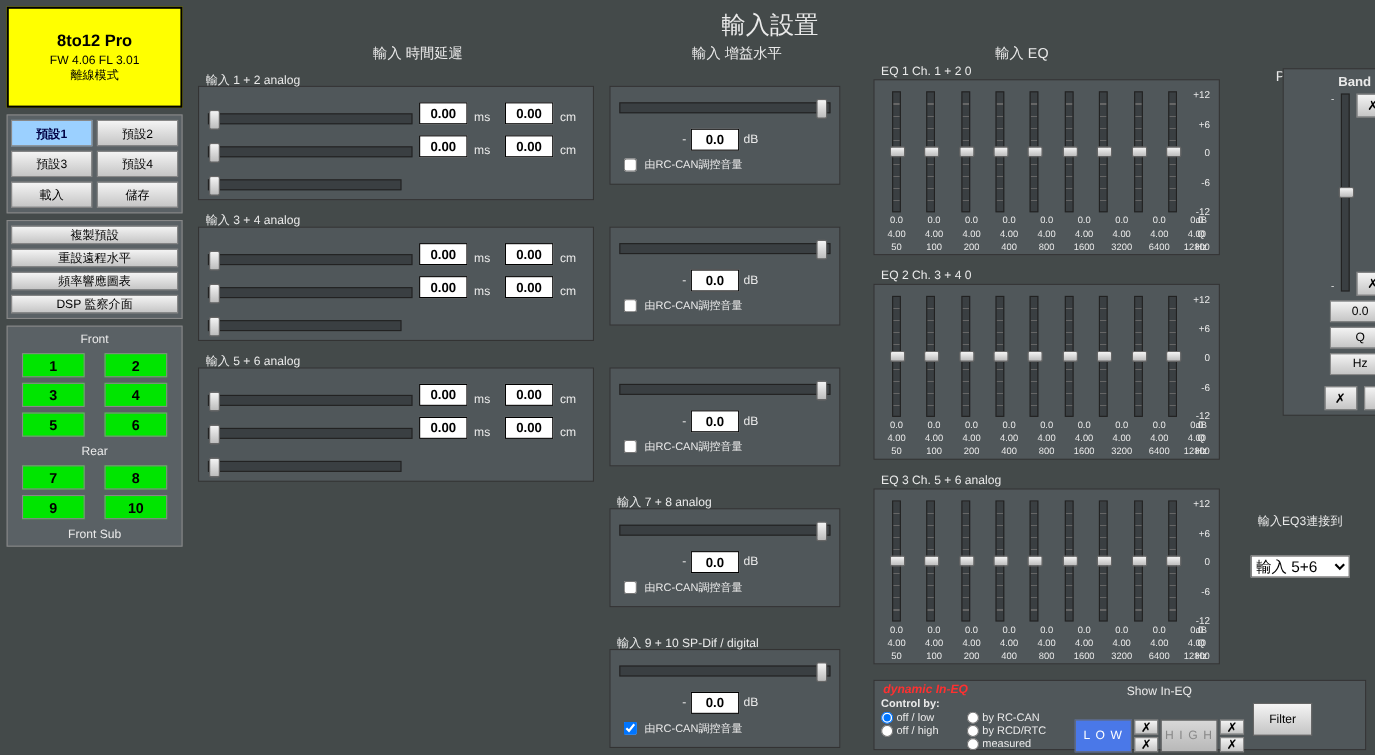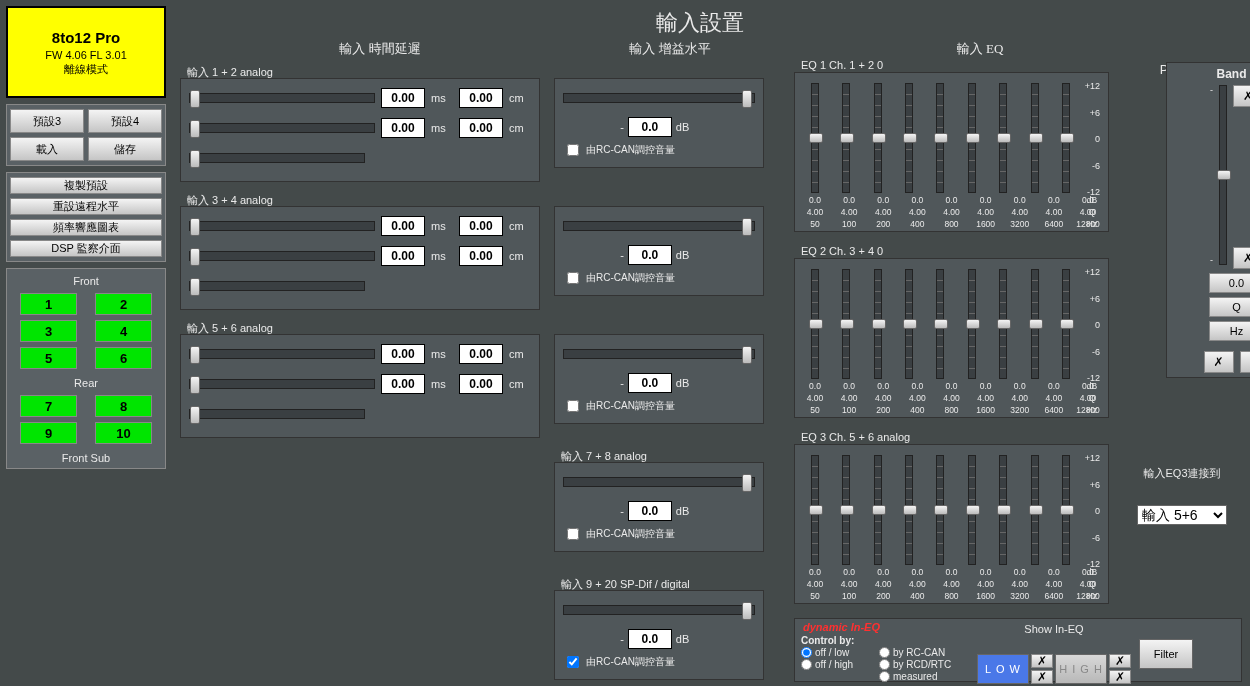--- a/index.html
+++ b/index.html
@@ -70,21 +70,21 @@
   .dg-panel {
     position: absolute; background: var(--panel);
     border: 1px solid #333; padding: 4px 8px 8px;
   }
   .panel-title {
     position: absolute; top: -14px; left: 6px; font-size: 11px; color: var(--text);
   }
   .dg-panel.delay { width: 360px; }
   .dg-panel.gain  { width: 210px; }
 
-  .delay-row { display: flex; align-items: center; gap: 6px; height: 30px; }
+  .delay-row { display: flex; align-items: flex-end; gap: 6px; height: 30px; }
   .hslider {
     flex: 1; height: 10px; background: #3a3f42; border: 1px solid #222; position: relative;
   }
   .hslider .thumb {
     position: absolute; left: 0; top: -4px; width: 10px; height: 18px;
     background: linear-gradient(#f4f4f4,#bcbcbc); border: 1px solid #666; border-radius: 2px;
   }
   .numbox {
     width: 44px; height: 20px; background: var(--input-bg); border: 1px solid #000; color: #000;
     font-size: 12px; font-weight: bold; text-align: center; line-height: 18px; padding:0;
@@ -171,20 +171,24 @@
 <body>
 
 <div id="left">
   <div class="info-box">
     <div class="title">8to12 Pro</div>
     <div>FW 4.06   FL 3.01</div>
     <div>離線模式</div>
   </div>
 
   <div class="boxed-group">
+    <div class="row2">
+      <div class="gbutton sel">預設1</div>
+      <div class="gbutton">預設2</div>
+    </div>
     <div class="row2">
       <div class="gbutton">預設3</div>
       <div class="gbutton">預設4</div>
     </div>
     <div class="row2">
       <div class="gbutton">載入</div>
       <div class="gbutton">儲存</div>
     </div>
   </div>
 
@@ -212,21 +216,21 @@
       <div class="gbutton green">9</div>
       <div class="gbutton green">10</div>
     </div>
     <div class="sect-label">Front Sub</div>
   </div>
 </div>
 
 <div class="hdr" style="left:600px; top:8px; font-size:22px; width:200px;">輸入設置</div>
 <div class="hdr" style="left:300px; top:40px; width:160px;text-align:center;">輸入 時間延遲</div>
 <div class="hdr" style="left:590px; top:40px; width:160px;">輸入 增益水平</div>
-<div class="hdr" style="left:920px; top:40px; width:120px;font-family:Liberation Serif, serif;">輸入 EQ</div>
+<div class="hdr" style="left:869px; top:40px; width:120px;">輸入 EQ</div>
 <div class="hdr" style="left:1145px; top:62px; width:80px;">Para-EQ</div>
 
 <div id="delay-container">
     <div class="dg-panel delay" style="left: 180px; top: 78px;">
     <div class="panel-title">輸入  1 + 2  analog</div>
 
       <div class="delay-row">
         <div class="hslider">
           <div class="thumb"></div>
         </div>
@@ -369,21 +373,21 @@
       <span>-</span>
       <input class="numbox" value="0.0" style="">
       <span class="unit">dB</span>
     </div>
     <div class="chk-row">
       <input type="checkbox" style="">
       <span>由RC-CAN調控音量</span>
     </div>
     </div>
     <div class="dg-panel gain" style="left: 554px; top: 590px;">
-      <div class="panel-title">輸入  9 + 20  SP-Dif / digital</div>
+      <div class="panel-title">輸入  9 + 10  SP-Dif / digital</div>
     <div class="gain-slider-row">
       <div class="hslider" style="flex:1">
           <div class="thumb" style="left:calc(100% - 12px);"></div>
         </div>
     </div>
     <div class="gain-value-row">
       <span>-</span>
       <input class="numbox" value="0.0" style="">
       <span class="unit">dB</span>
     </div>

